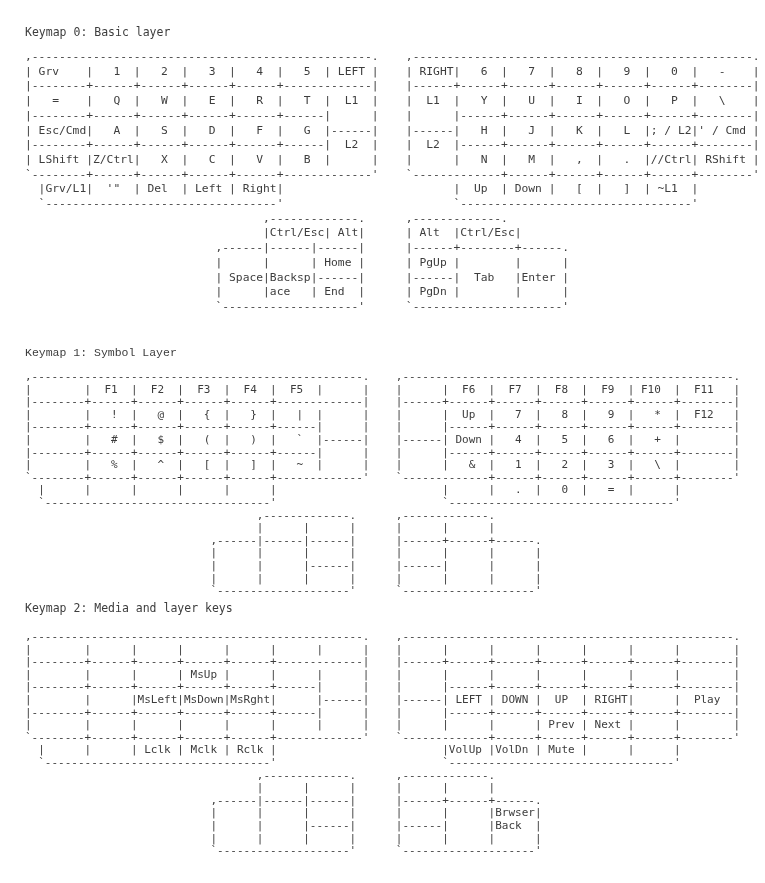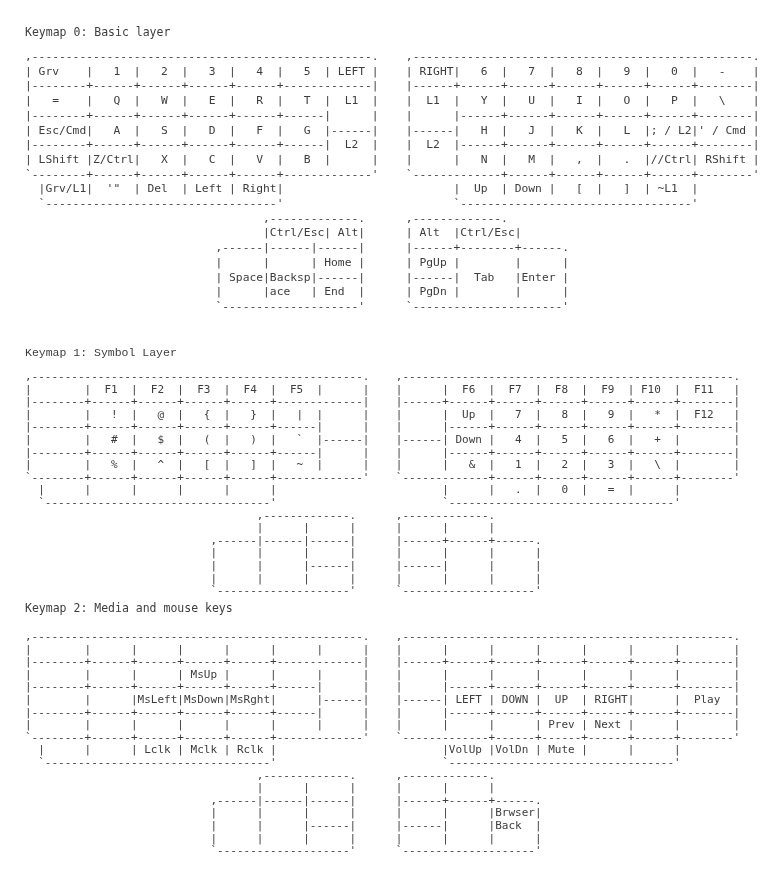--- a/index.html
+++ b/index.html
@@ -76,21 +76,21 @@
   |      |      |      |      |      |                         |      |   .  |   0  |   =  |      |
   `----------------------------------'                         `----------------------------------'
                                    ,-------------.      ,-------------.
                                    |      |      |      |      |      |
                             ,------|------|------|      |------+------+------.
                             |      |      |      |      |      |      |      |
                             |      |      |------|      |------|      |      |
                             |      |      |      |      |      |      |      |
                             `--------------------'      `--------------------'</pre>
 
-  <div class="km-title" id="title-2">Keymap 2: Media and mouse keys</div>
+  <div class="km-title" id="title-2">Keymap 2: Media and layer keys</div>
   <pre class="km-art" id="art-2">,--------------------------------------------------.    ,--------------------------------------------------.
 |        |      |      |      |      |      |      |    |      |      |      |      |      |      |        |
 |--------+------+------+------+------+-------------|    |------+------+------+------+------+------+--------|
 |        |      |      | MsUp |      |      |      |    |      |      |      |      |      |      |        |
 |--------+------+------+------+------+------|      |    |      |------+------+------+------+------+--------|
 |        |      |MsLeft|MsDown|MsRght|      |------|    |------| LEFT | DOWN |  UP  | RIGHT|      |  Play  |
 |--------+------+------+------+------+------|      |    |      |------+------+------+------+------+--------|
 |        |      |      |      |      |      |      |    |      |      |      | Prev | Next |      |        |
 `--------+------+------+------+------+-------------'    `-------------+------+------+------+------+--------'
   |      |      | Lclk | Mclk | Rclk |                         |VolUp |VolDn | Mute |      |      |

